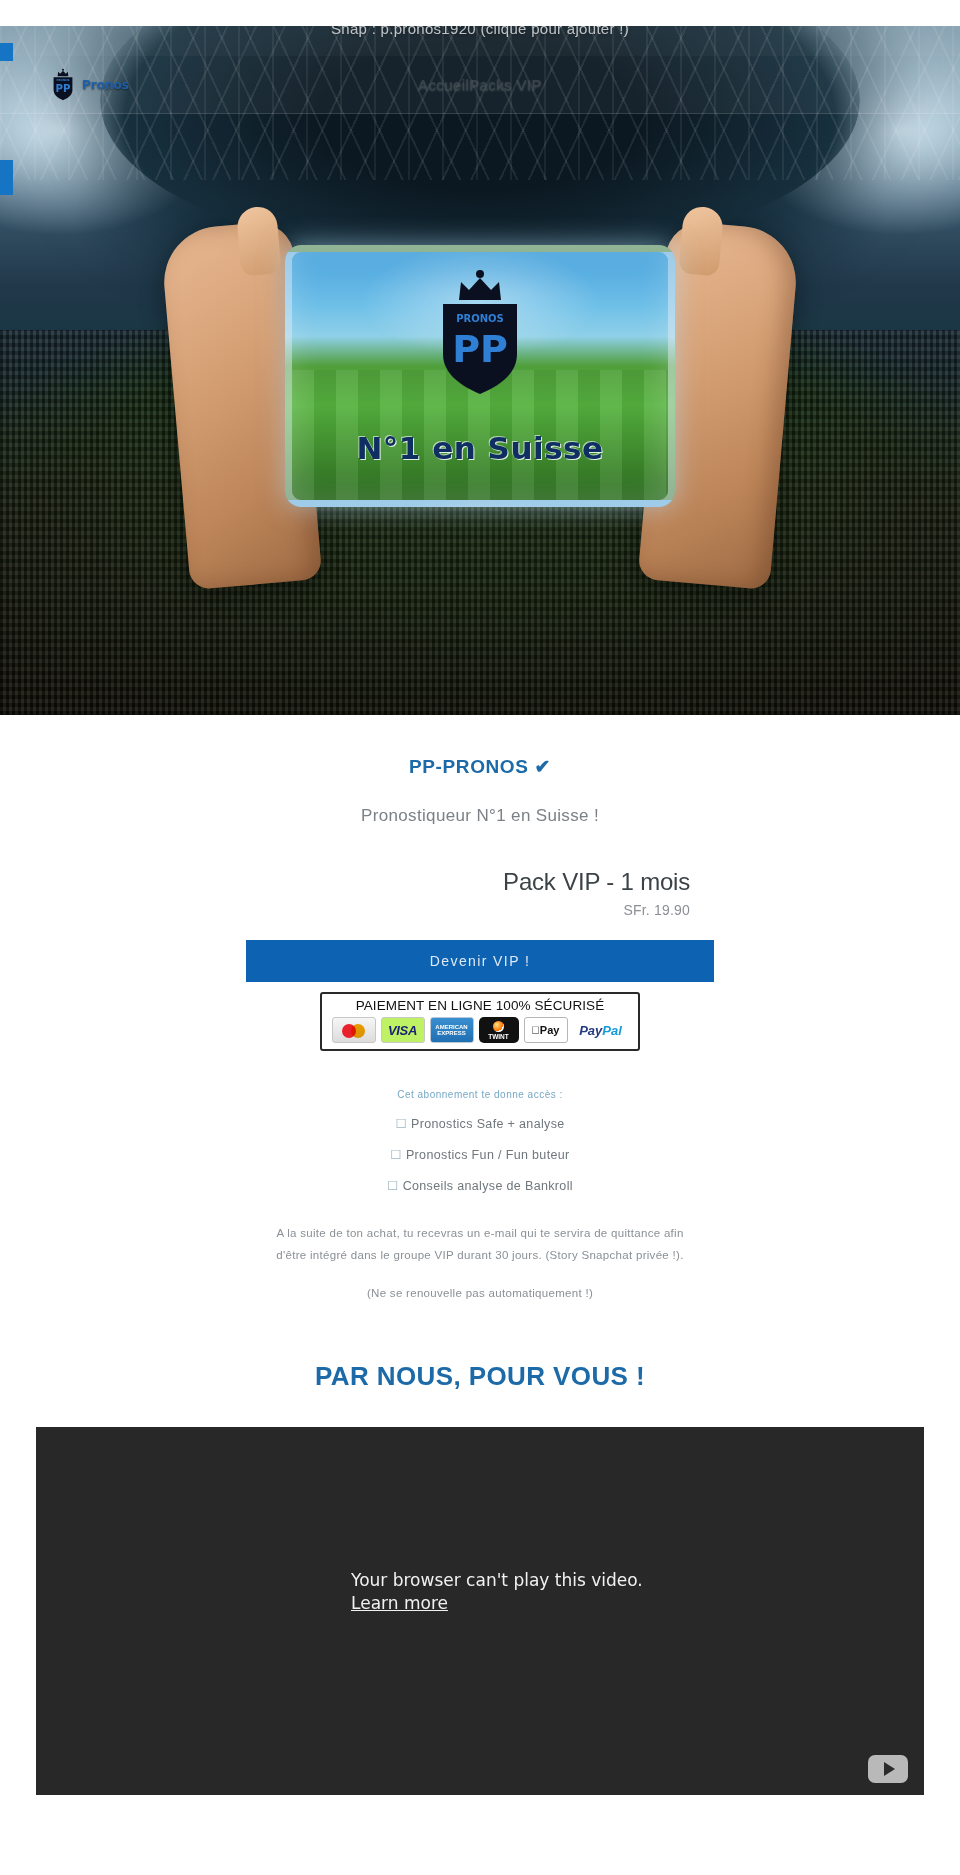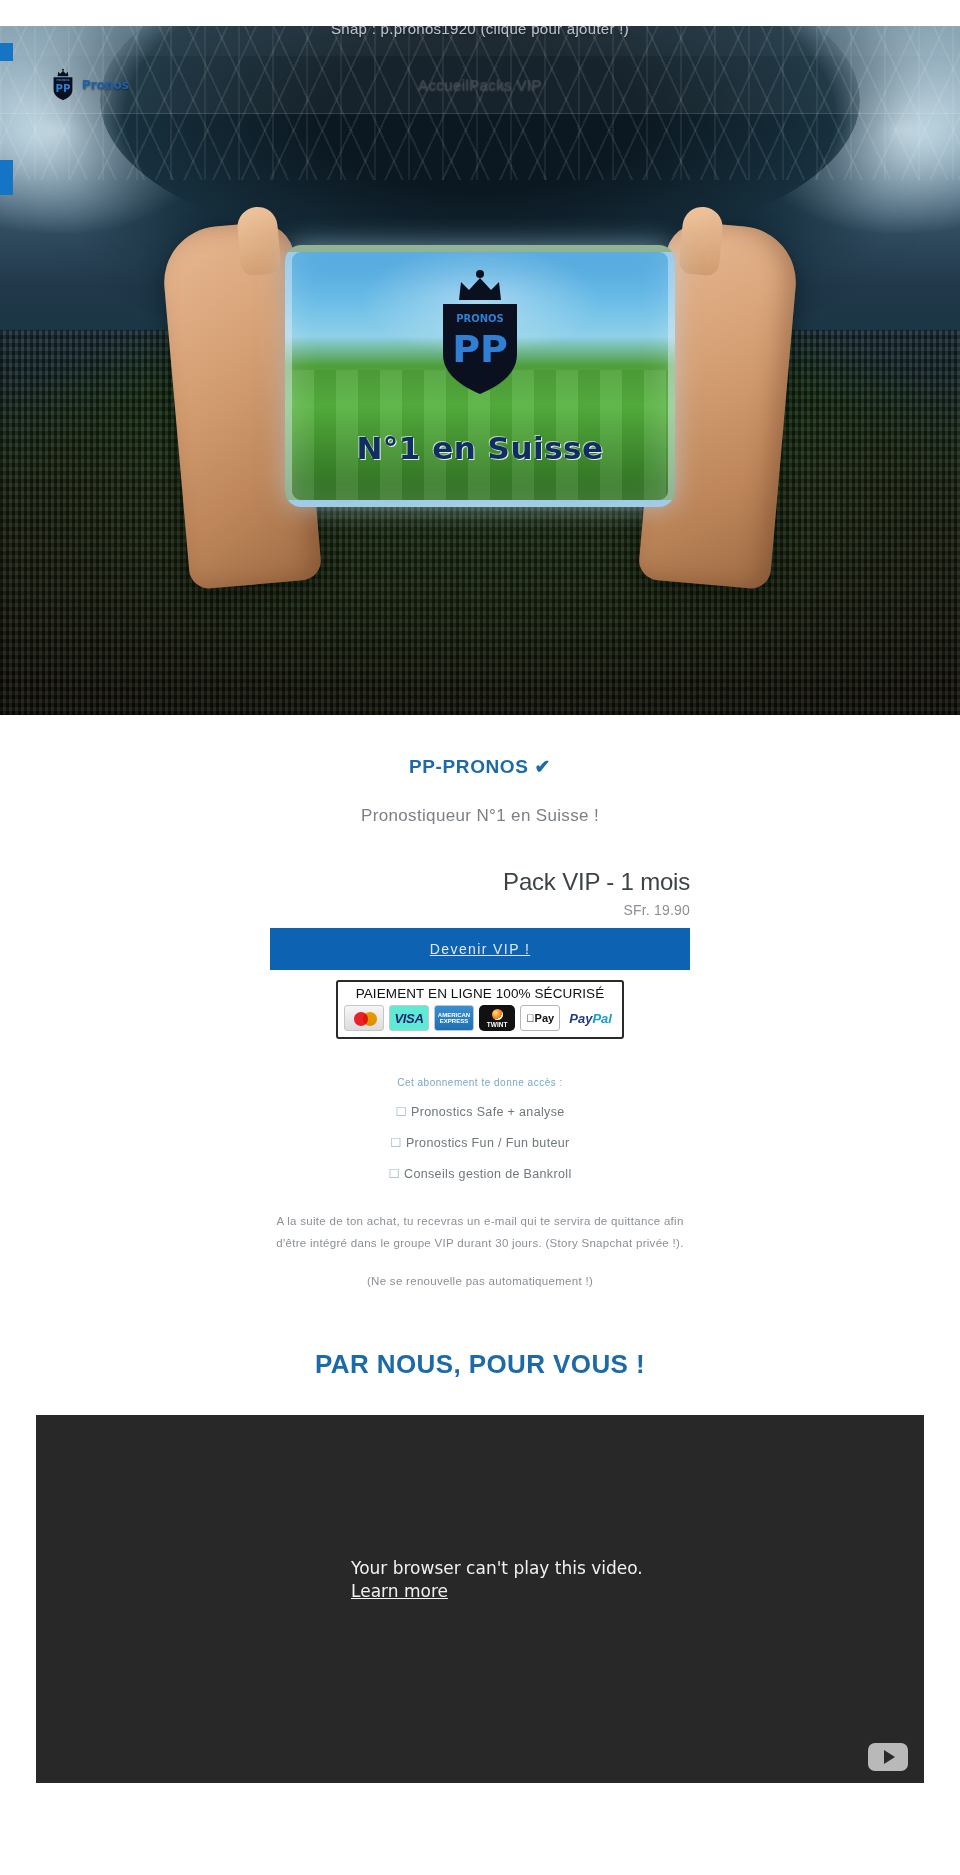--- a/index.html
+++ b/index.html
@@ -191,35 +191,34 @@
     letter-spacing: -.2px;
   }
   .prod-price {
     margin-top: 6px;
     color: #8b9095;
     font-size: 14px;
     letter-spacing: .2px;
   }
   .buy-btn {
     display: block;
-    width: 420px;
-    margin: 10px auto 0;
+    width: 468px;
+    margin: 22px auto 0;
     padding: 13px 0;
     background: #0d63b2;
     border: none;
     color: #dfe9f4;
     font-size: 14px;
     letter-spacing: 1.4px;
     font-family: "Liberation Sans", sans-serif;
     cursor: pointer;
-    text-decoration: underline;
   }
 
   .pay-badge {
-    width: 288px;
+    width: 320px;
     margin: 10px auto 0;
     border: 2px solid #2a2a2a;
     border-radius: 3px;
     background: #ffffff;
     padding: 4px 6px 6px;
   }
   .pay-title {
     text-align: center;
     color: #111;
     font-size: 13.5px;
@@ -233,21 +232,21 @@
     border-radius: 3px;
     display: flex; align-items: center; justify-content: center;
     font-size: 9px; font-weight: 700;
     font-family: "Liberation Sans", sans-serif;
     color: #fff;
   }
   .pc-mc { width: 44px; background: linear-gradient(#f6f6f6,#dcdcdc); position: relative; border: 1px solid #c7c7c7; }
   .pc-mc .c1, .pc-mc .c2 { position: absolute; top: 6px; width: 14px; height: 14px; border-radius: 50%; }
   .pc-mc .c1 { left: 9px; background: #e8212c; }
   .pc-mc .c2 { left: 18px; background: #f6a600; mix-blend-mode: multiply; }
-  .pc-visa { width: 44px; background: #5eead4; border: 1px solid #c7c7c7; color: #1a1f71; font-size: 13px; font-style: italic; letter-spacing: -.3px; }
+  .pc-visa { width: 44px; background: #bef264; border: 1px solid #c7c7c7; color: #1a1f71; font-size: 13px; font-style: italic; letter-spacing: -.3px; }
   .pc-amex { width: 44px; background: linear-gradient(#3a8fd0,#1f6fb2); color: #fff; font-size: 6px; line-height: 1.05; text-align: center; border: 1px solid #b9c8d6;}
   .pc-twint { width: 40px; background: #111; border-radius: 5px; color: #fff; font-size: 6.5px; flex-direction: column; gap: 1px; }
   .pc-twint .dot { width: 11px; height: 11px; border-radius: 50%; background: radial-gradient(circle at 35% 35%, #ffe082, #ff6f00 60%, #fff 61%); }
   .pc-apay { width: 44px; background: #fff; border: 1px solid #b6b6b6; color: #111; font-size: 11px; }
   .pc-pp { width: 56px; background: #fff; color: #253b80; font-size: 13px; font-style: italic; font-weight: 700; }
   .pc-pp i { color: #179bd7; font-style: italic; }
 
   .access-title {
     margin-top: 38px;
     color: #76a8c4;
@@ -405,21 +404,21 @@
 
   <div class="access-title">Cet abonnement te donne accès :</div>
 
   <div class="feature">
     <span class="bx">☐</span><span>Pronostics Safe + analyse</span>
   </div>
   <div class="feature">
     <span class="bx">☐</span><span>Pronostics Fun / Fun buteur</span>
   </div>
   <div class="feature">
-    <span class="bx">☐</span><span>Conseils gestion de Bankroll</span>
+    <span class="bx">☐</span><span>Conseils analyse de Bankroll</span>
   </div>
 
   <div class="note" style="width:430px;margin-left:auto;margin-right:auto;">A la suite de ton achat, tu recevras un e-mail qui te servira de quittance afin d'être intégré dans le groupe VIP durant 30 jours. (Story Snapchat privée !).</div>
   <div class="note2">(Ne se renouvelle pas automatiquement !)</div>
 </section>
 
 <section>
   <h2 class="section-heading">PAR NOUS, POUR VOUS !</h2>
   <div class="video-wrap">
     <div class="video-msg">

